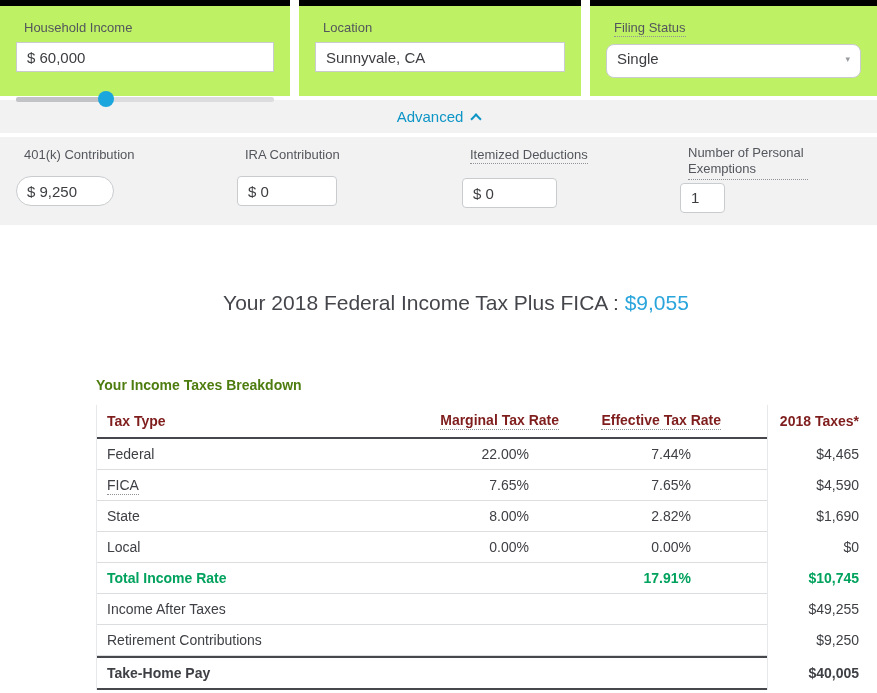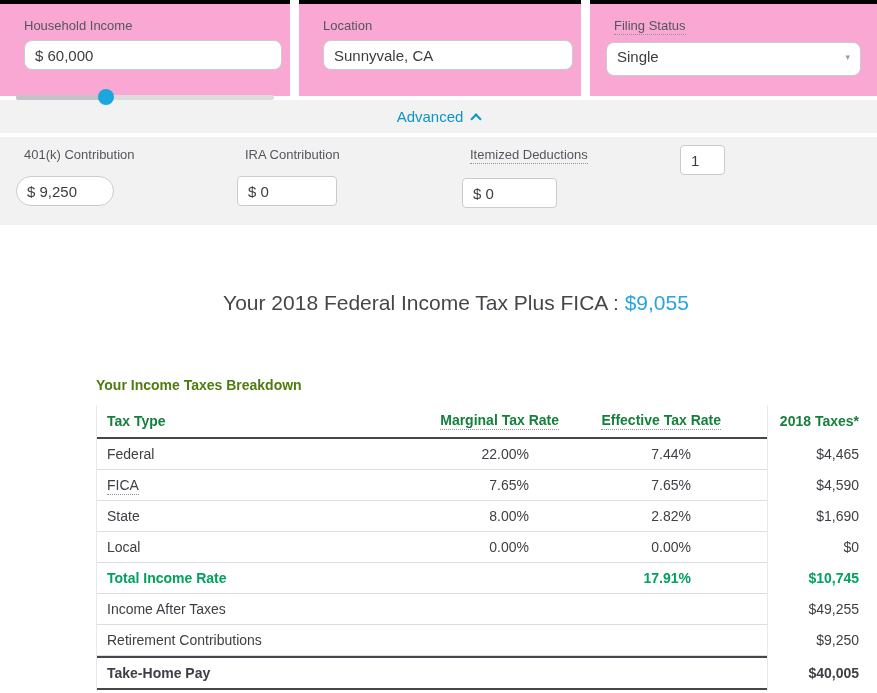--- a/index.html
+++ b/index.html
@@ -12,46 +12,45 @@
     position: relative;
     overflow: hidden;
   }
   
   .inputs-row{
     display:grid;
     grid-template-columns: 290px 282px 287px;
     column-gap: 9px;
   }
   .panel{
-    background:#f9a8d4;
-    border-top:4px solid #000000;
+    background:#bef264;
+    border-top:6px solid #000000;
     height:96px;
     padding:12px 16px 0 16px;
     position:relative;
   }
   .field-label{
     display:inline-block;
     font-size:13px;
     color:#53565c;
     margin:0 0 7px 8px;
   }
   .underlined{ border-bottom:1px dotted #8f9296; padding-bottom:1px; cursor:help; }
   .text-input{
     display:block;
     width:100%;
     height:30px;
     background:#fff;
     border:1px solid #c9ccce;
-    border-radius:8px;
+    border-radius:0;
     font-family:"Liberation Sans", sans-serif;
     font-size:15px;
     color:#3c3d41;
     padding:0 10px;
     outline:none;
-    margin-left:8px;
   }
   .small-input{ display:block; height:30px; background:#fff; border:1px solid #c9ccce; border-radius:4px;
     font-family:"Liberation Sans", sans-serif; font-size:15px; color:#3c3d41; padding:0 10px; outline:none; }
   
   .slider{ position:relative; height:16px; margin-top:19px; cursor:pointer; }
   .slider-track{ position:absolute; top:6px; left:0; right:0; height:5px; border-radius:3px; background:#dcdcde; }
   .slider-fill{ position:absolute; top:0; left:0; height:100%; border-radius:3px; background:#c2c3c7; }
   .slider-handle{
     position:absolute; top:0; width:16px; height:16px; border-radius:50%;
     background:#1ba6dd; transform:translateX(-8px); cursor:grab;
@@ -108,21 +107,21 @@
     display:grid;
     grid-template-columns: 254px 208px 162px 148px;
     align-items:center;
     border-bottom:1px solid #dcdddf;
   }
   .t-row > div{ padding:7px 0; }
   .t-row .c0{ padding-left:10px; text-align:left; }
   .t-row .c1, .t-row .c2, .t-row .c3{ text-align:right; }
   .t-row .c1, .t-row .c2{ padding-right:30px; }
   .t-row .c3{ padding-right:10px; }
-  .t-header{ font-weight:bold; color:#15803d; border-bottom:2px solid #46474d; }
+  .t-header{ font-weight:bold; color:#7f1d1d; border-bottom:2px solid #46474d; }
   .t-header .c1, .t-header .c2{ padding-right:0; }
   .t-header .hcell{ display:inline-block; }
   .row-total{ color:#00a25d; font-weight:bold; }
   .row-takehome{ font-weight:bold; border-top:2px solid #46474d; border-bottom:2px solid #46474d; }
 </style>
 </head>
 <body>
 
 <div>
 
@@ -172,20 +171,21 @@
       <span class="field-label">IRA Contribution</span>
       <input class="small-input" style="width: 100px;" type="text" value="$ 0">
     </div>
 
     <div class="adv-group">
       <span class="field-label underlined">Itemized Deductions</span>
       <input class="small-input" style="width: 95px;" type="text" value="$ 0">
     </div>
 
     <div class="adv-group exemptions">
+      <span class="field-label underlined">Number of Personal Exemptions</span>
       <input class="small-input" style="width: 45px;" type="text" value="1">
     </div>
 
   </section>
 
   <div class="headline">
     <span>Your 2018 Federal Income Tax Plus FICA :</span>
     <span class="amount">$9,055</span>
   </div>
 

